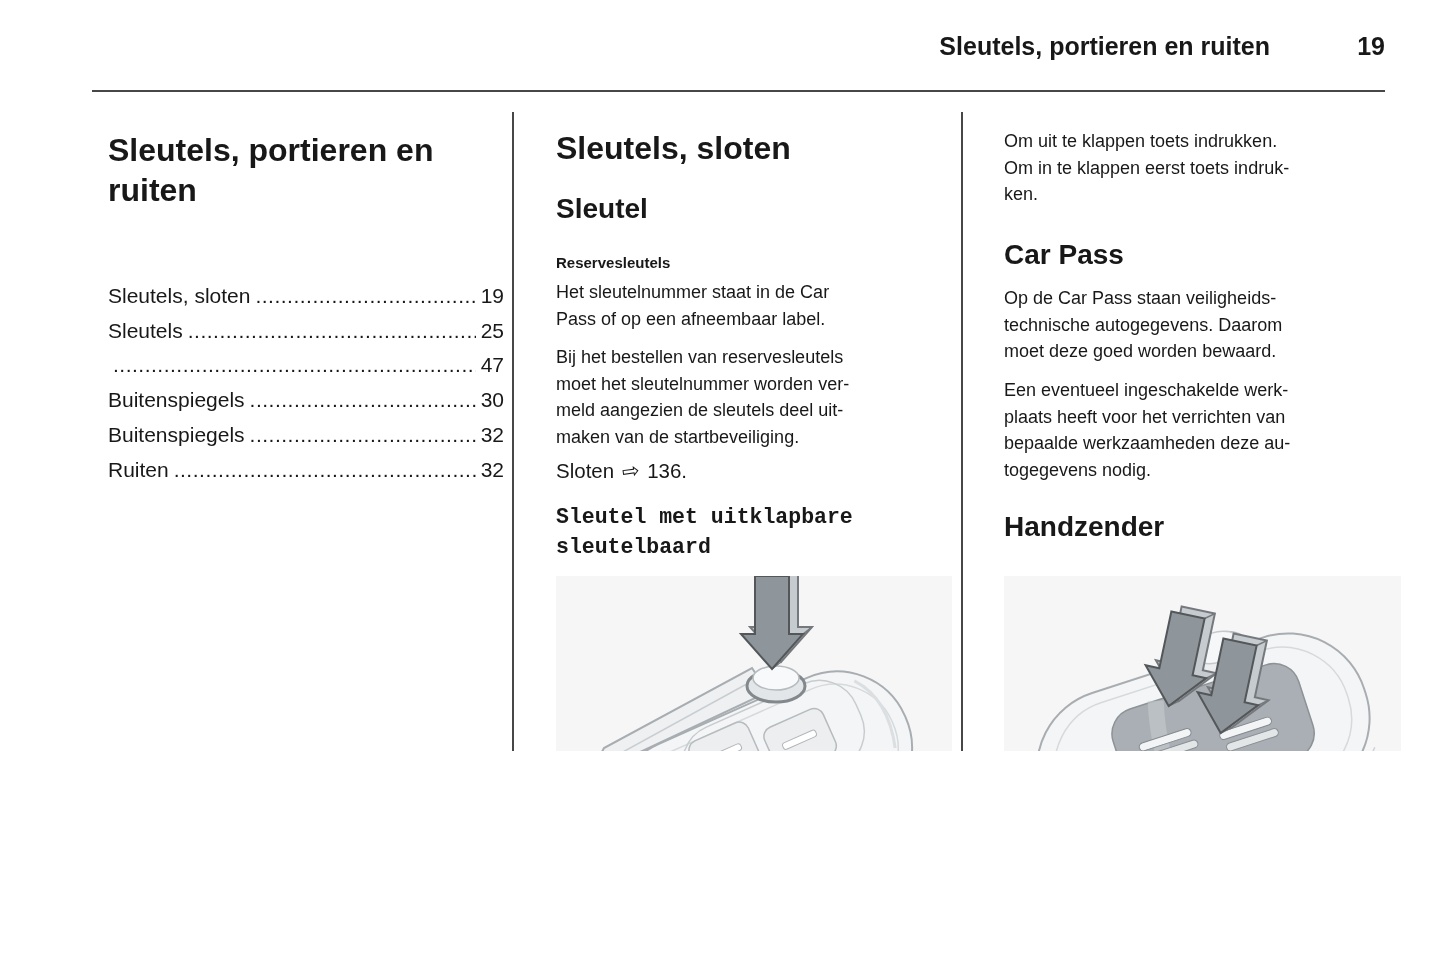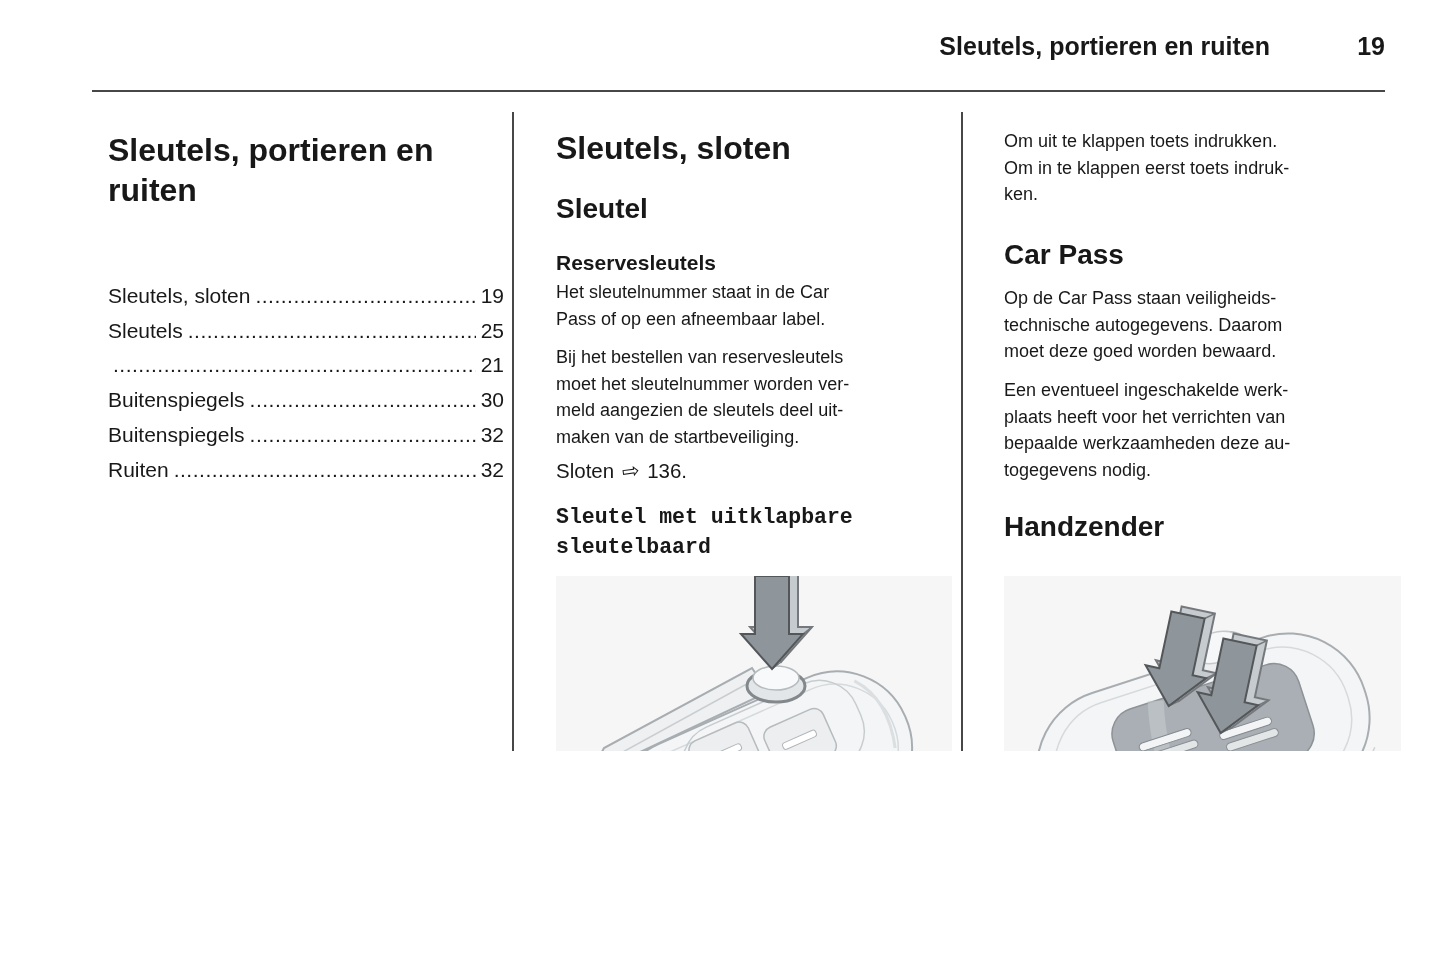--- a/index.html
+++ b/index.html
@@ -31,21 +31,21 @@
   .doc-title{top:2px;font-size:32px;line-height:40px;font-weight:bold;white-space:pre-line;}
 
   .toc{top:151px;}
   .toc-row{display:flex;font-size:21px;line-height:34.7px;}
   .toc-label{white-space:nowrap;}
   .toc-leader{flex:1;overflow:hidden;white-space:nowrap;margin:0 5px;letter-spacing:0.5px;}
   .toc-page{white-space:nowrap;}
 
   .h1{font-size:32px;line-height:40px;font-weight:bold;white-space:pre-line;}
   .h2{font-size:28px;line-height:34px;font-weight:bold;white-space:pre-line;}
-  .h3{font-size:21px;line-height:27px;font-weight:bold;white-space:pre-line;}
+  .h3{font-size:15px;line-height:27px;font-weight:bold;white-space:pre-line;}
   .body-p{font-size:18px;line-height:26.5px;white-space:pre-line;}
 
   .mid-h1{top:0;}
   .mid-h2{top:64px;}
   .mid-h3{top:121px;}
   .mid-p1{top:151px;}
   .mid-p2{top:216px;}
   .mid-ref{top:330px;font-size:20.5px;line-height:26.5px;}
   .ref-arrow{display:inline-block;transform:rotate(-8deg);font-family:"DejaVu Sans",sans-serif;font-size:21px;padding:0 2px;}
   .mid-h3b{top:374px;font-size:21.5px;line-height:30px;font-weight:bold;white-space:pre-line;font-family:Liberation Mono, monospace;}
@@ -80,21 +80,21 @@
         <span class="toc-leader">....................................................................................</span>
         <span class="toc-page">19</span>
       </div>
       <div class="toc-row">
         <span class="toc-label">Sleutels</span>
         <span class="toc-leader">....................................................................................</span>
         <span class="toc-page">25</span>
       </div>
       <div class="toc-row">
         <span class="toc-leader">....................................................................................</span>
-        <span class="toc-page">21</span>
+        <span class="toc-page">47</span>
       </div>
       <div class="toc-row">
         <span class="toc-label">Buitenspiegels</span>
         <span class="toc-leader">....................................................................................</span>
         <span class="toc-page">30</span>
       </div>
       <div class="toc-row">
         <span class="toc-label">Buitenspiegels</span>
         <span class="toc-leader">....................................................................................</span>
         <span class="toc-page">32</span>

